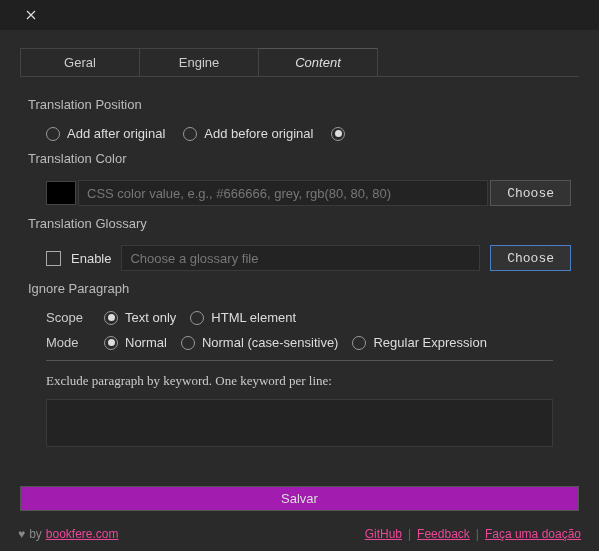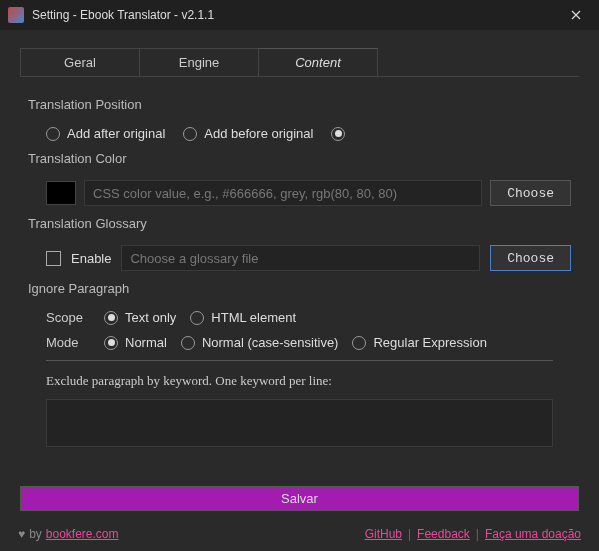--- a/index.html
+++ b/index.html
@@ -18,21 +18,21 @@
 .content-wrap { position: relative; flex: 1; overflow: hidden; }
 .content { padding: 10px 28px 10px 28px; height: 100%; overflow-y: auto; }
 .content::-webkit-scrollbar { width: 14px; }
 .content::-webkit-scrollbar-track { background: #2a2a2a; border-left: 1px solid #3a3a3a; }
 .content::-webkit-scrollbar-thumb { background: #4a4a4a; }
 .section-title { font-size: 13px; color: #bbb; margin: 10px 0 14px 0; }
 .radio-row { display: flex; gap: 18px; align-items: center; margin: 0 0 8px 18px; }
 .radio { display: flex; align-items: center; gap: 7px; font-size: 13px; color: #ddd; }
 .radio-circle { width: 14px; height: 14px; border: 1.5px solid #999; border-radius: 50%; display: flex; align-items: center; justify-content: center; }
 .radio-circle.checked::after { content:""; width: 7px; height: 7px; background: #ddd; border-radius: 50%; }
-.color-row { display: flex; gap: 8px; align-items: center; margin-left: 18px; }
+.color-row { display: flex; gap: 2px; align-items: center; margin-left: 18px; }
 .color-swatch { width: 30px; height: 24px; background: #000; border: 1px solid #444; }
 .text-input { flex: 1; background: #232323; border: 1px solid #3a3a3a; color: #888; font-size: 13px; padding: 4px 8px; height: 26px; }
 .text-input::placeholder { color: #777; font-style: normal; }
 .btn { background: #333; border: 1px solid #555; color: #ddd; font-size: 13px; padding: 3px 16px; height: 26px; min-width: 72px; font-family: Liberation Mono, monospace; }
 .btn.focused { border: 1px solid #4a7fc8; }
 .glossary-row { display: flex; gap: 10px; align-items: center; margin-left: 18px; }
 .checkbox { width: 15px; height: 15px; border: 1.5px solid #aaa; }
 .enable-label { font-size: 13px; color: #ddd; }
 .ignore-section .sub-row { display: flex; align-items: center; gap: 14px; margin: 0 0 10px 18px; font-size: 13px; }
 .sub-label { color: #ccc; min-width: 44px; }
@@ -45,24 +45,20 @@
 .footer-left { display: flex; align-items: center; gap: 4px; }
 .heart { color: #888; }
 .footer-link { color: #ec4899; text-decoration: underline; }
 .footer-right { display: flex; gap: 6px; align-items: center; color: #888; }
 .sep { color: #666; }
 </style>
 </head>
 <body>
 
 <div class="titlebar">
-  <div class="titlebar-left">
-    <div class="app-icon"></div>
-    <div class="titlebar-title">Setting - Ebook Translator - v2.1.1</div>
-  </div>
   <div class="close-btn">
     <svg width="10" height="10" viewBox="0 0 10 10">
         <path d="M1 1 L9 9 M9 1 L1 9" stroke="#ddd" stroke-width="1.2"></path>
       </svg>
   </div>
 </div>
 
 <div class="window-body">
   <div class="tabs-row">
     <div class="tab inactive">Geral</div>

